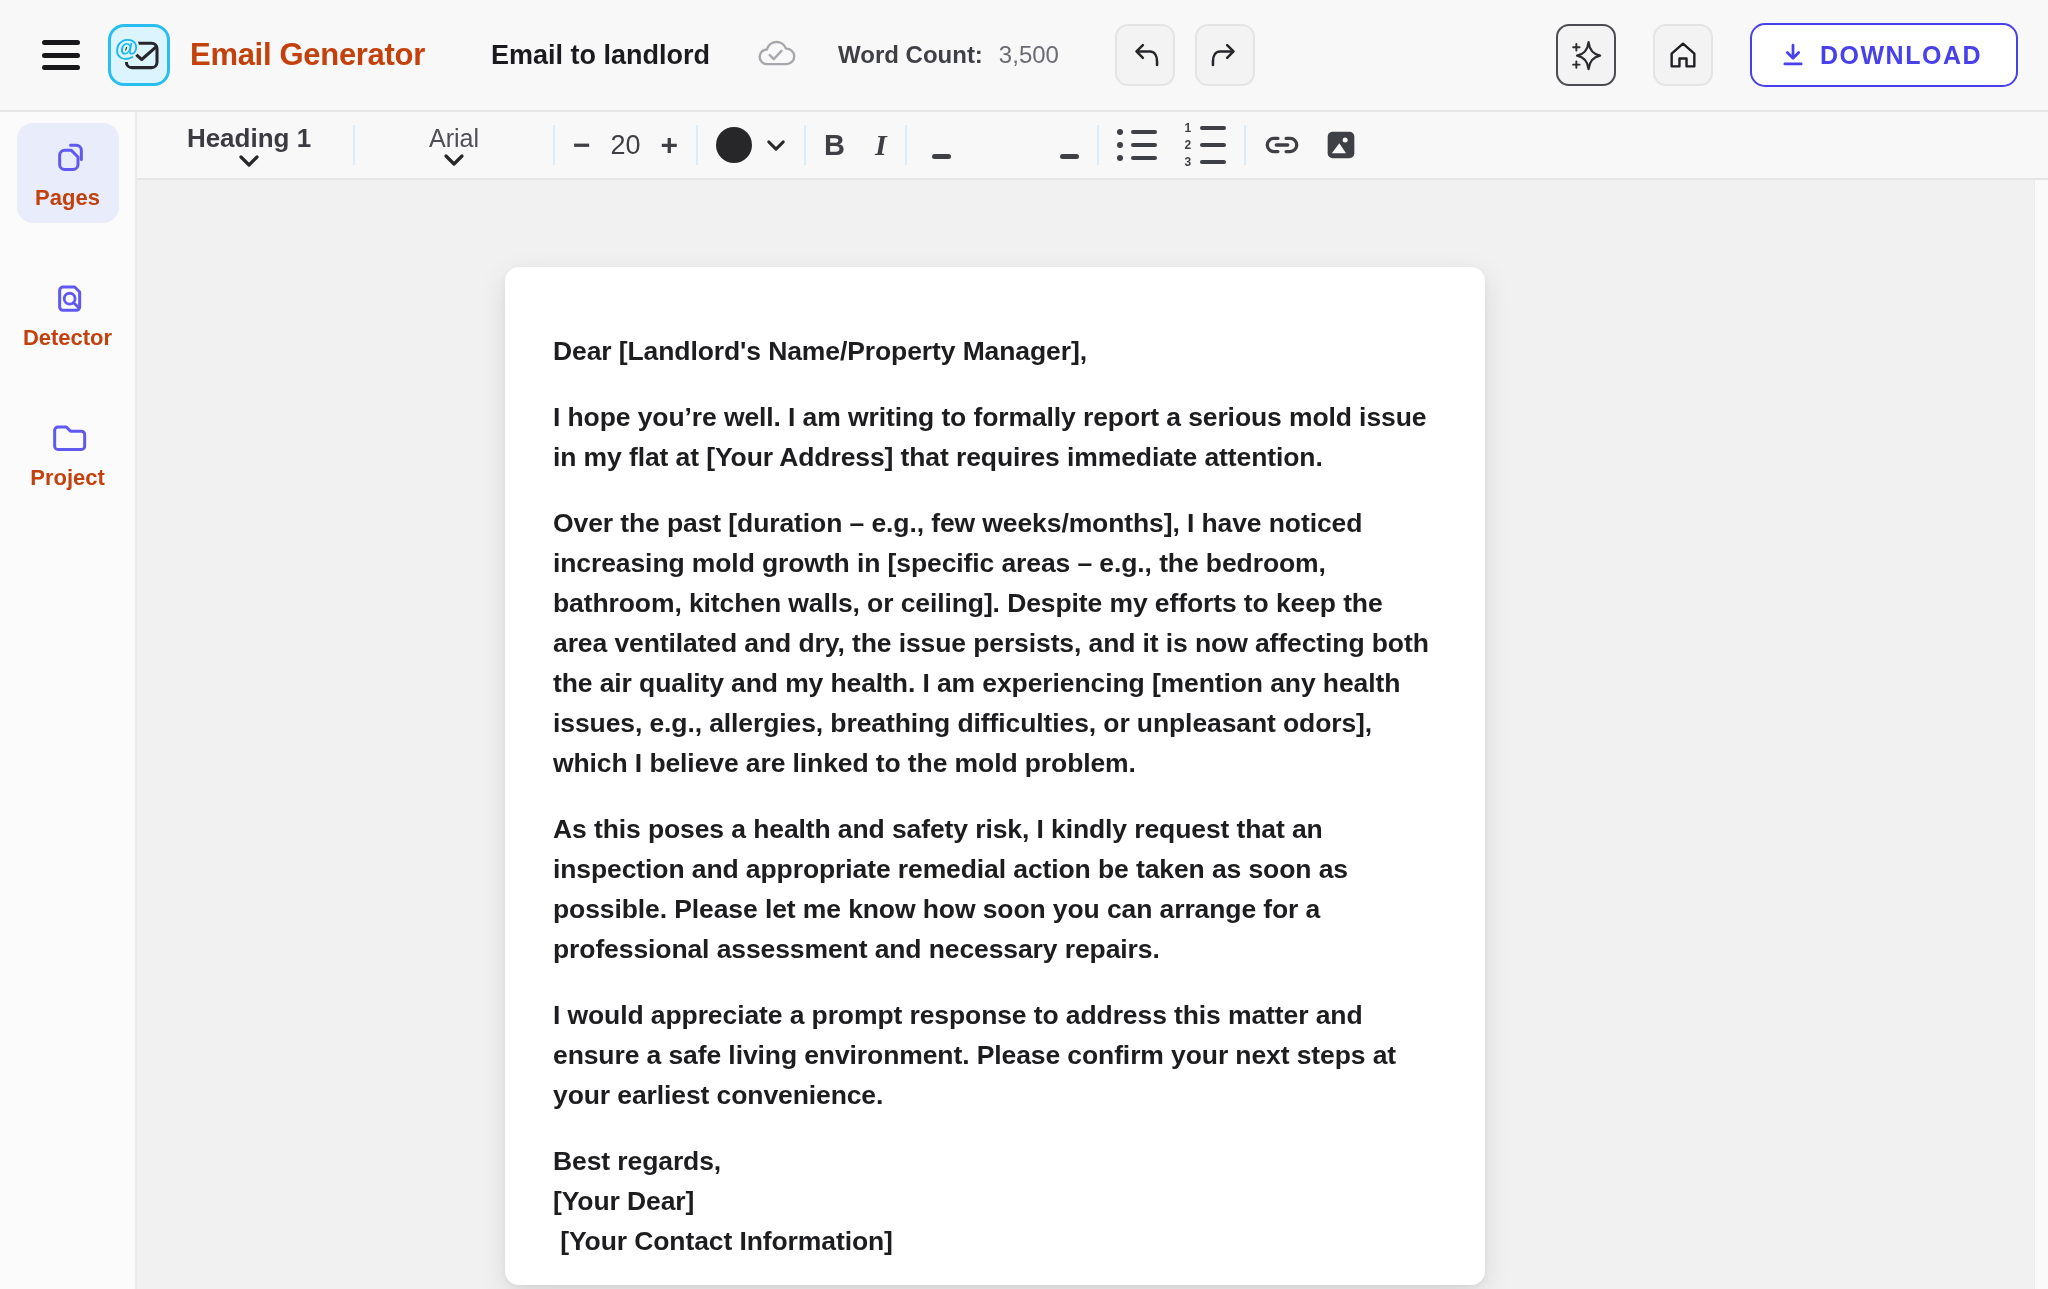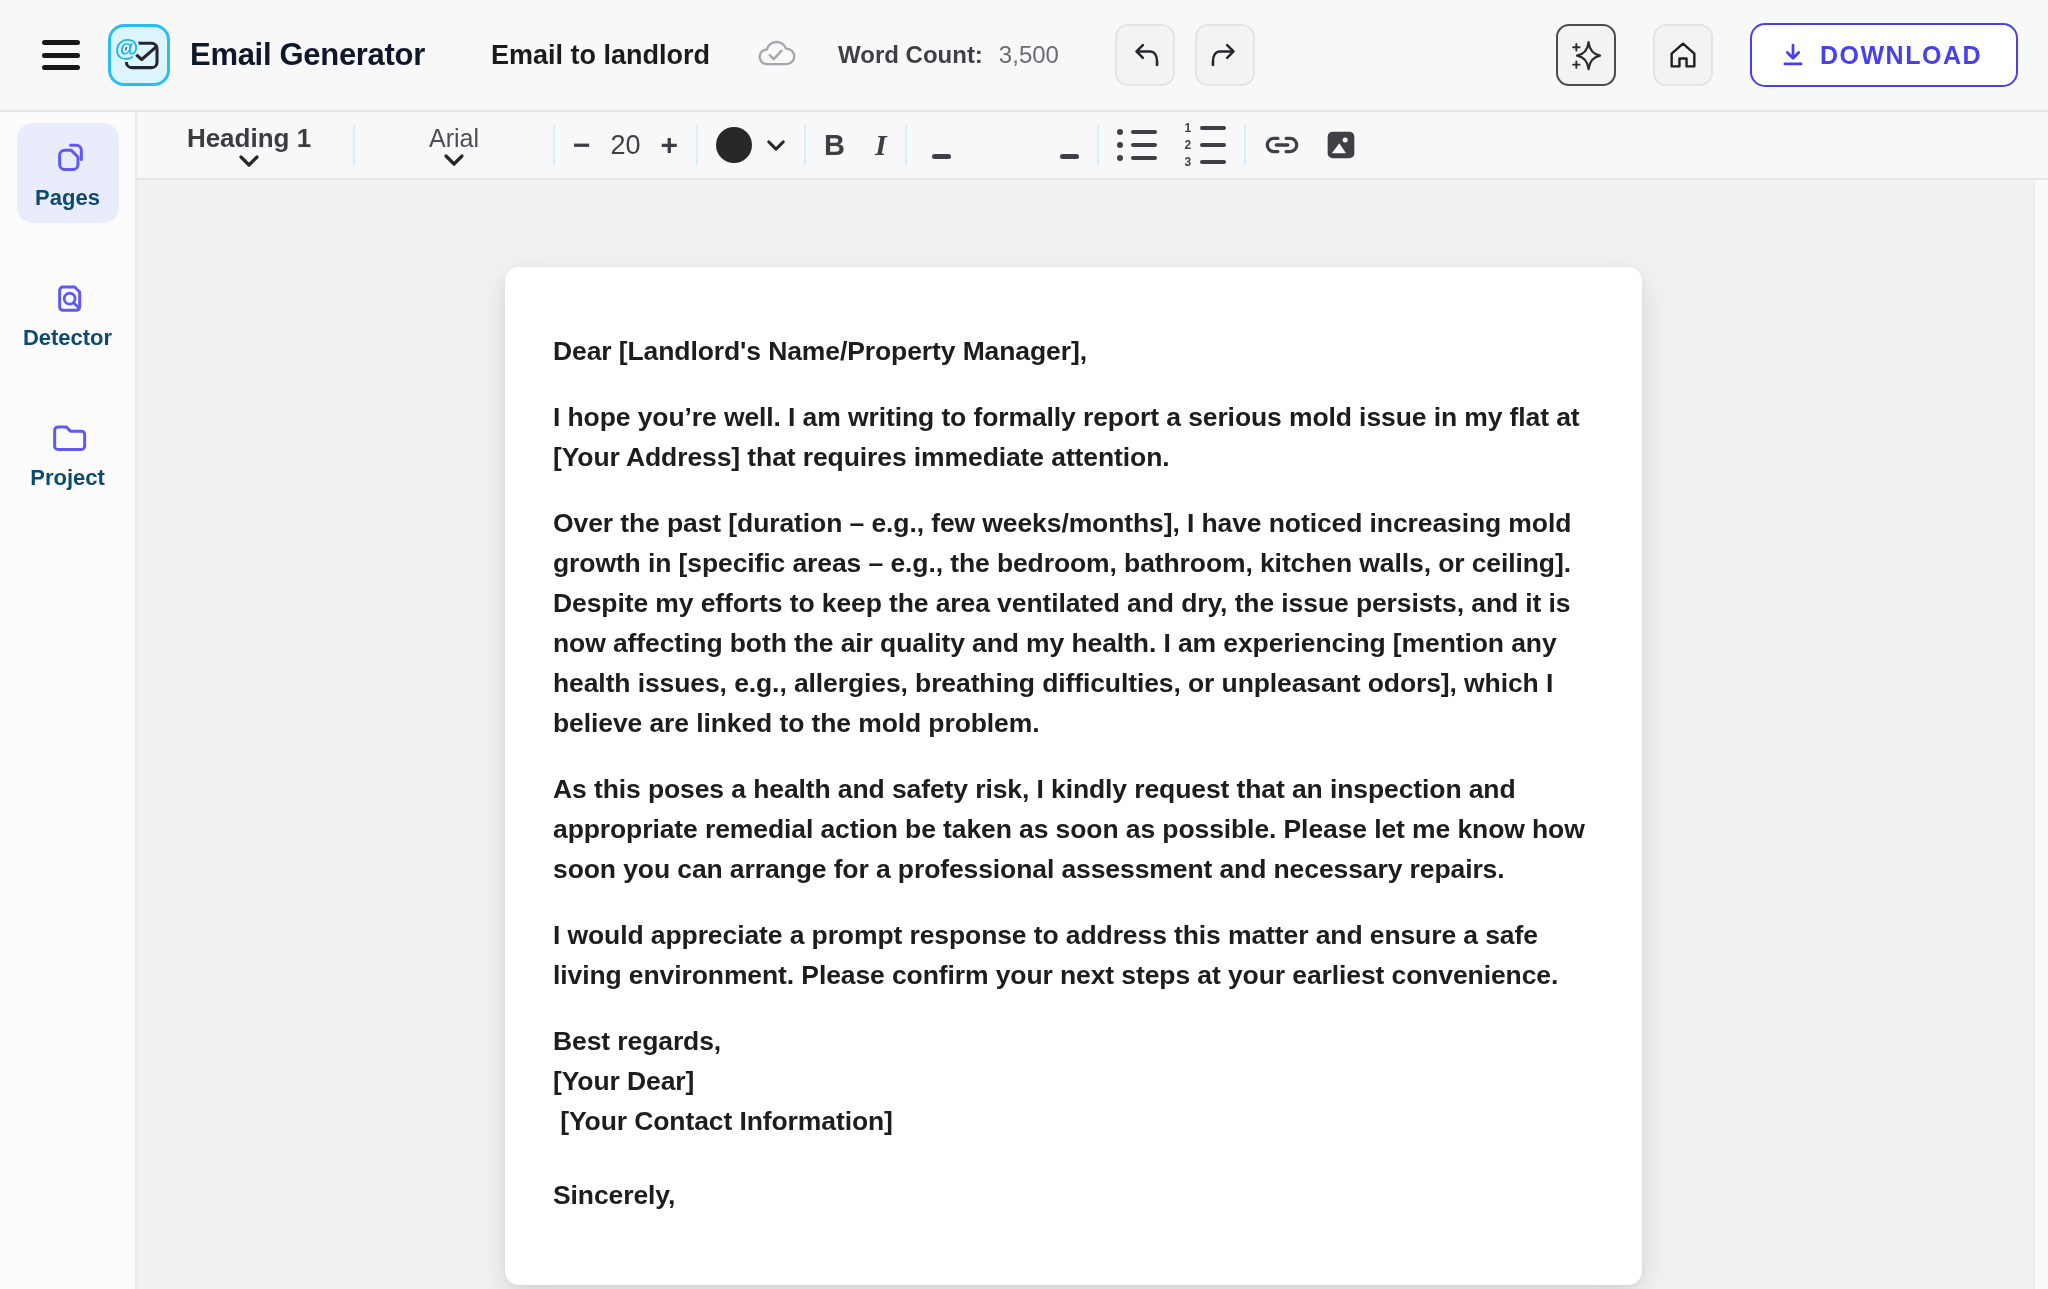--- a/index.html
+++ b/index.html
@@ -7,21 +7,21 @@
   body { font-family:"Liberation Sans", sans-serif; color:#18181b; overflow:hidden; }
   .app { width:2048px; height:1289px; display:flex; flex-direction:column; background:#f8f8f8; }
 
   
   .header { height:112px; flex:0 0 112px; display:flex; align-items:center;
             padding:0 30px 0 42px; background:#f8f8f8; border-bottom:2px solid #e5e5e8; }
   .hamburger { width:38px; height:30px; display:flex; flex-direction:column; justify-content:space-between; cursor:pointer; margin-right:28px; }
   .hamburger i { display:block; height:5px; border-radius:3px; background:#18181b; }
   .logo { width:62px; height:62px; border-radius:16px; background:#dcf4fe; border:3px solid #29bdf0;
           display:flex; align-items:center; justify-content:center; margin-right:20px; }
-  .app-title { font-size:31px; font-weight:800; letter-spacing:-0.3px; color:#0f172a; }
+  .app-title { font-size:31px; font-weight:800; letter-spacing:-0.3px; color:#c2410c; }
   .doc-title { font-size:27px; font-weight:600; color:#1b1b1f; margin-left:66px; }
   .cloud { margin-left:46px; display:flex; align-items:center; }
   .wordcount { margin-left:42px; font-size:24px; display:flex; gap:16px; align-items:baseline; }
   .wordcount .lbl { font-weight:700; color:#3f3f46; }
   .wordcount .val { font-weight:400; color:#6b6b74; }
   .icon-btn { width:60px; height:62px; border-radius:13px; background:#f3f3f4; border:2px solid #e4e4e7;
               display:flex; align-items:center; justify-content:center; cursor:pointer; }
   .undo { margin-left:56px; }
   .redo { margin-left:20px; }
   .right-group { margin-left:auto; display:flex; align-items:center; gap:37px; }
@@ -30,21 +30,21 @@
                   border:2.5px solid #4740eb; color:#4740eb; display:flex; align-items:center; gap:14px;
                   font-size:25px; font-weight:700; letter-spacing:1.5px; cursor:pointer; }
 
   
   .main { flex:1; display:flex; min-height:0; }
   .sidebar { width:137px; flex:0 0 137px; background:#fbfbfc; border-right:2px solid #ebebee;
              display:flex; flex-direction:column; align-items:center; padding-top:11px; }
   .side-item { width:102px; padding:14px 0 12px 0; border-radius:16px; display:flex; flex-direction:column;
                align-items:center; gap:8px; cursor:pointer; margin-bottom:40px; }
   .side-item.active { background:#e9ecfb; }
-  .side-item .s-label { font-size:22px; font-weight:700; color:#0c4a6e; }
+  .side-item .s-label { font-size:22px; font-weight:700; color:#c2410c; }
 
   .content-col { flex:1; display:flex; flex-direction:column; min-width:0; position:relative; }
 
   
   .toolbar { height:68px; flex:0 0 68px; background:#f8f8f8; border-bottom:2px solid #e5e5e8;
              display:flex; align-items:center; padding-left:26px; }
   .tb-divider { width:2px; height:40px; background:#d9ecf8; margin:0 18px; }
   .select { display:flex; align-items:center; cursor:pointer;flex-direction:column; }
   .heading-select { width:172px; justify-content:space-between; font-size:26px; font-weight:600; color:#3b3b41; }
   .font-select { width:162px; justify-content:space-between; font-size:25px; font-weight:400; color:#4e4e56; }
@@ -68,21 +68,21 @@
   .ul-icon .row { display:flex; align-items:center; gap:8px; }
   .ul-icon .dot { width:6px; height:6px; border-radius:50%; background:#3f3f46; }
   .ul-icon .bar { width:26px; height:4.5px; border-radius:2px; background:#3f3f46; }
   .ol-icon { display:flex; flex-direction:column; gap:5px; }
   .ol-icon .row { display:flex; align-items:center; gap:7px; }
   .ol-icon .num { width:10px; font-size:12px; font-weight:700; color:#3f3f46; line-height:1; text-align:center; }
   .ol-icon .bar { width:26px; height:4.5px; border-radius:2px; background:#3f3f46; }
 
   
   .canvas { flex:1; background:#f1f1f2; position:relative; overflow:hidden; }
-  .page-card { position:absolute; left:368px; top:87px; width:1137px; height:1018px;
+  .page-card { position:absolute; left:368px; top:87px; width:980px; height:1018px;
                background:#ffffff; border-radius:14px;
                box-shadow:0 10px 30px rgba(0,0,0,0.10), 0 2px 6px rgba(0,0,0,0.05);
                padding:64px 48px 0 48px; overflow:hidden; }
   .page-card p { font-size:26.5px; line-height:40px; font-weight:700; color:#1d1d20;
                  letter-spacing:-0.1px; margin-bottom:26px; }
   .page-card p.pre { white-space:pre-wrap; }
   .page-card p.sig-close { margin-top:34px; margin-bottom:12px; }
   .scroll-track { position:absolute; right:0; top:0; width:14px; height:100%;
                   background:#fafafa; border-left:1px solid #ececee; }
 

